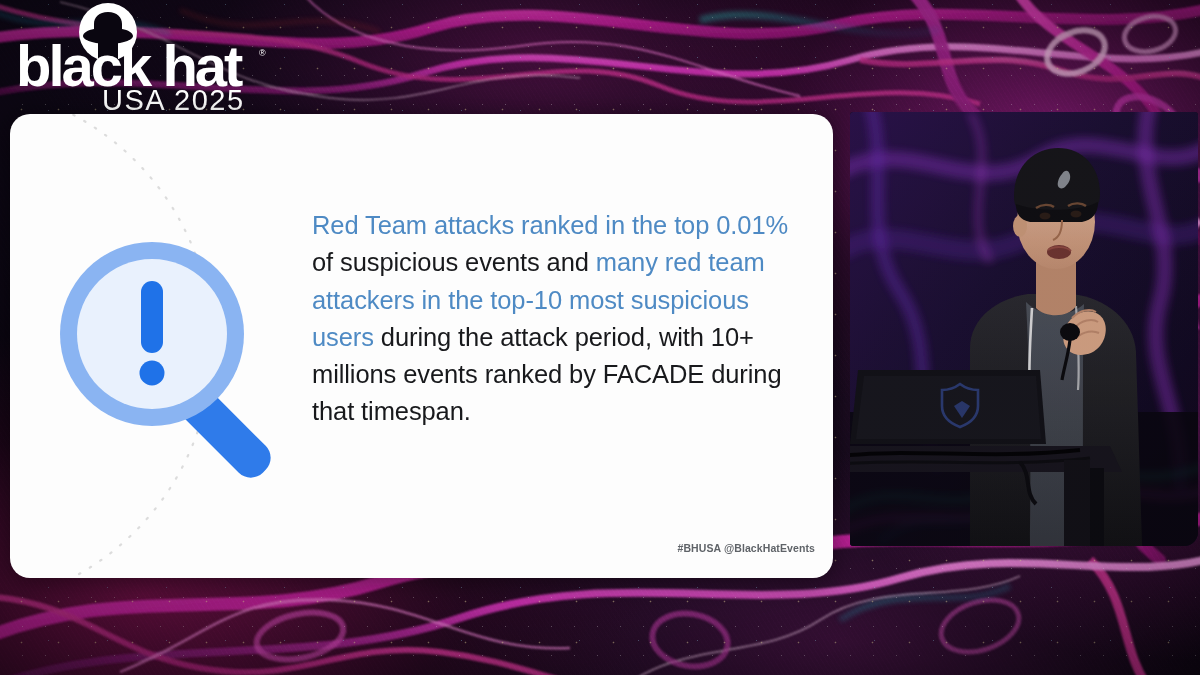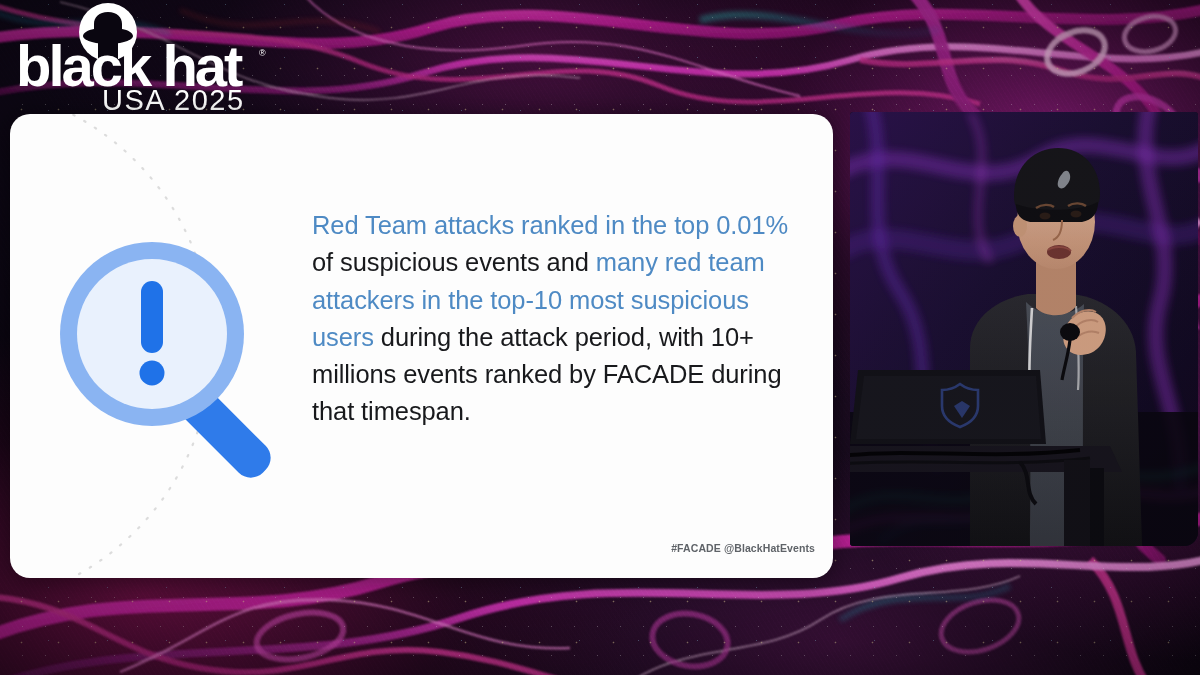--- a/index.html
+++ b/index.html
@@ -221,21 +221,21 @@
       <g>
         <rect x="93" y="97" width="22" height="72" rx="11" fill="#1f72e8"></rect>
         <circle cx="104" cy="189" r="12.5" fill="#1f72e8"></circle>
       </g>
     </svg>
 
     <div class="copy">
       <span class="hl">Red Team attacks ranked in the top 0.01%</span><span> of suspicious events and </span><span class="hl">many red team attackers in the top-10 most suspicious users</span><span> during the attack period, with 10+ millions events ranked by FACADE during that timespan.</span>
     </div>
 
-    <div class="slide-footer">#FACADE @BlackHatEvents</div>
+    <div class="slide-footer">#BHUSA @BlackHatEvents</div>
   </div>
 
   <div class="video">
     <svg width="348" height="434" viewBox="0 0 348 434">
       <defs>
         <linearGradient id="vbg" x1="0" y1="0" x2="1" y2="1">
           <stop offset="0%" stop-color="#2a1248"></stop>
           <stop offset="40%" stop-color="#1a0f30"></stop>
           <stop offset="100%" stop-color="#0d0718"></stop>
         </linearGradient>

